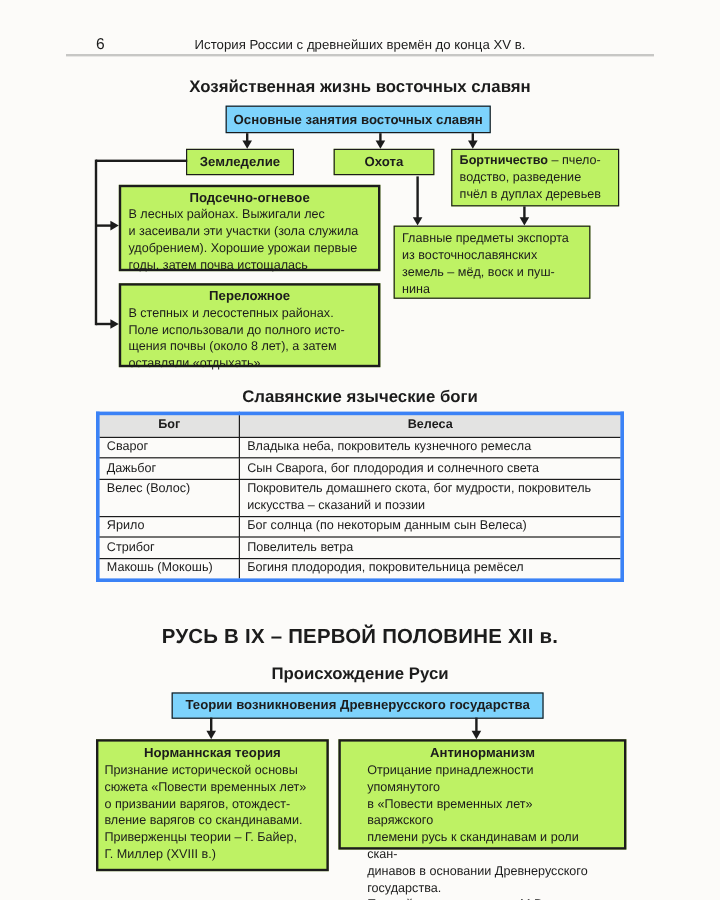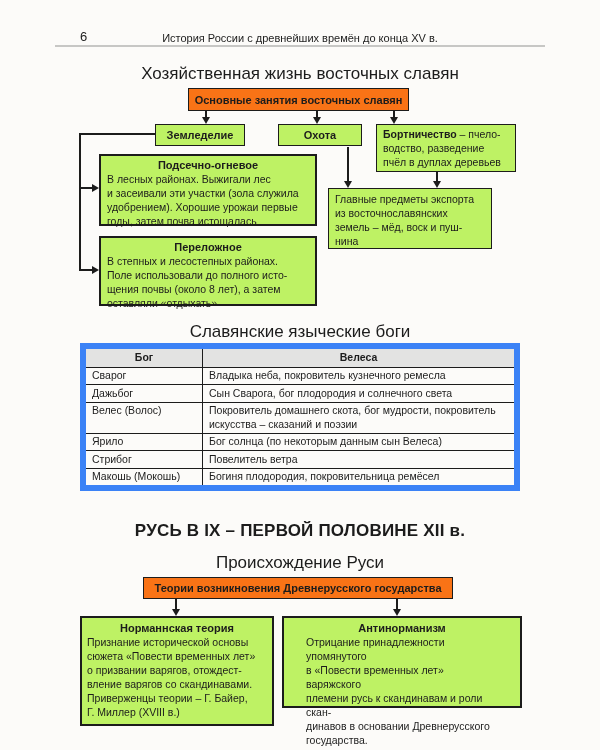--- a/index.html
+++ b/index.html
@@ -19,33 +19,33 @@
   .center{left:0;right:0;text-align:center;}
   .b{font-weight:bold;}
   .pre{white-space:pre-line;}
 
   
   .page-num{font-size:13px;}
   .running-title{font-size:11px;}
   .header-rule{height:2px;background:#c7c7c5;}
 
   
-  .sec-title{font-size:17px;font-weight:normal;}
+  .sec-title{font-size:14px;font-weight:bold;}
   .big-heading{font-size:17px;font-weight:bold;letter-spacing:.2px;}
 
   
   .box{
     position:absolute;
     border:1.5px solid #1c1c1c;
     background:#bef264;
     box-sizing:border-box;
     font-size:10.5px;
     line-height:14px;
   }
-  .box.fill{background:#f97316;}
+  .box.fill{background:#7dd3fc;}
   .box.heavy{border-width:2px;}
   .label-box{display:flex;align-items:center;justify-content:center;font-weight:bold;font-size:11px;}
   .text-box{padding:2px 6px;text-align:left;}
   .box-title{font-weight:bold;text-align:center;font-size:11px;}
 
   
   .vline{position:absolute;width:2px;background:#1c1c1c;}
   .hline{position:absolute;height:2px;background:#1c1c1c;}
   .tri-down{position:absolute;width:0;height:0;
     border-left:4px solid transparent;border-right:4px solid transparent;
@@ -58,21 +58,21 @@
   table.gods{
     position:absolute;left:80px;top:343px;width:440px;
     border-collapse:collapse;
     font-size:10.5px;line-height:13.5px;
   }
   table.gods th,table.gods td{
     border:1px solid #1c1c1c;
     padding:1.5px 6px;
     vertical-align:top;
   }
-  table.gods{border:6px solid #3b82f6;}
+  table.gods{border:3px solid #3b82f6;}
   table.gods th{
     background:#e3e3e2;font-weight:bold;text-align:center;
     padding:2px 6px;
   }
   table.gods td.god-col{width:104px;}
 </style>
 </head>
 <body>
 
 <div class="page">

